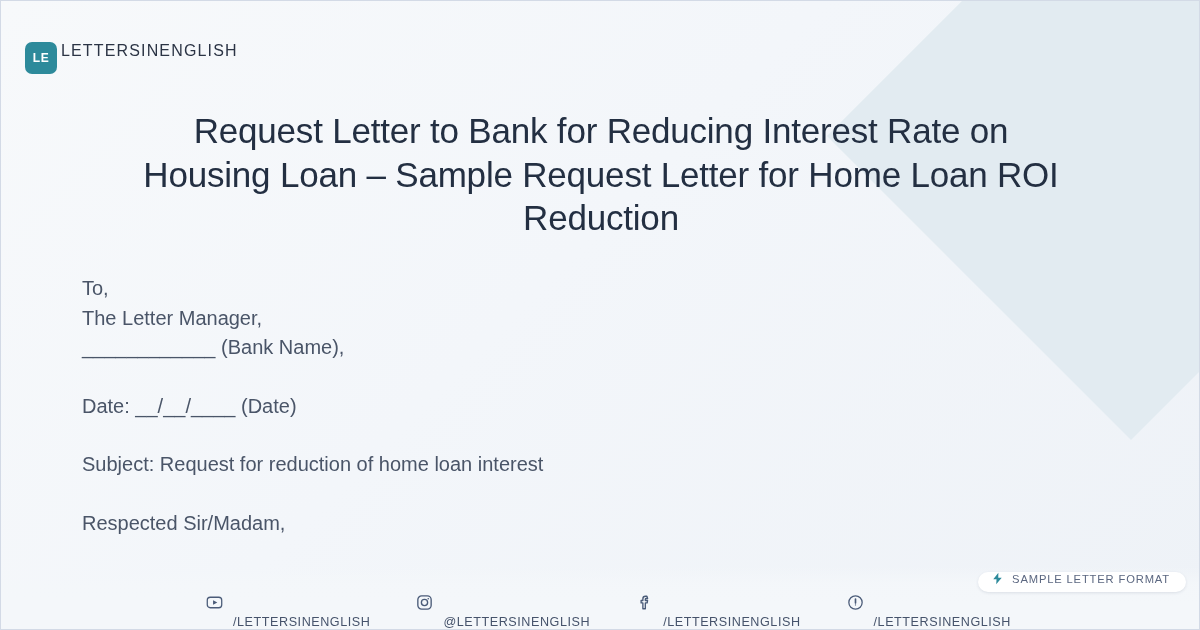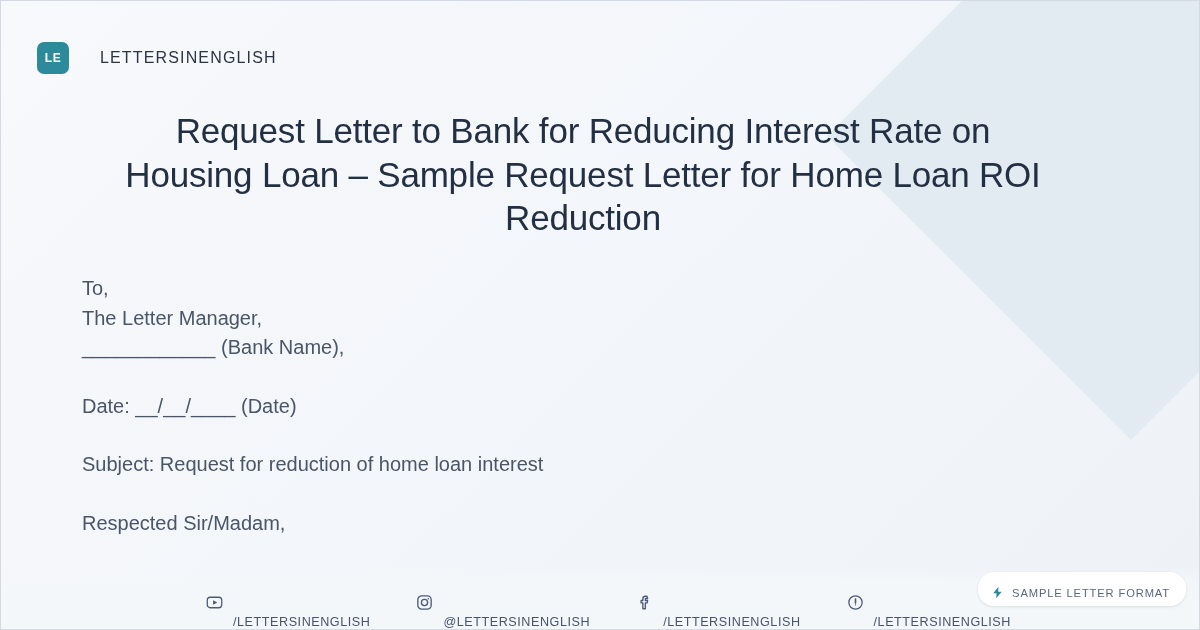--- a/index.html
+++ b/index.html
@@ -33,24 +33,24 @@
     transform: rotate(45deg);
     top: -80px;
     left: 915px;
     pointer-events: none;
   }
 
   
   .brand {
     position: absolute;
     top: 41px;
-    left: 36px;
-    display: flex;
-    align-items: center;
-    gap: 31px;
+    left: 24px;
+    display: flex;
+    align-items: flex-start;
+    gap: 4px;
     z-index: 4;
   }
   .brand-mark {
     width: 32px;
     height: 32px;
     border-radius: 7px;
     background: #2d8a9b;
     color: #ffffff;
     font-size: 12px;
     font-weight: 600;
@@ -64,21 +64,21 @@
     letter-spacing: 1.15px;
     color: #2b3445;
     font-weight: 500;
     white-space: nowrap;
   }
 
   
   .title {
     position: absolute;
     top: 108px;
-    left: 52px;
+    left: 70px;
     width: 1060px;
     text-align: center;
     font-size: 35px;
     line-height: 43.5px;
     color: #232f42;
     font-weight: 400;
     letter-spacing: -0.2px;
     z-index: 4;
   }
 
@@ -143,21 +143,21 @@
 
   .badge {
     position: absolute;
     right: 13px;
     top: 5px;
     display: flex;
     align-items: center;
     gap: 8px;
     background: #ffffff;
     border-radius: 16px;
-    padding: 14px 16px 7px 13px;
+    padding: 0 16px 7px 13px;
     box-shadow: 0 1px 3px rgba(40,60,90,0.12);
   }
   .badge-icon {
     width: 13px;
     height: 13px;
     color: #2d8a9b;
     display: flex;
     align-items: center;
     justify-content: center;
     flex: none;

